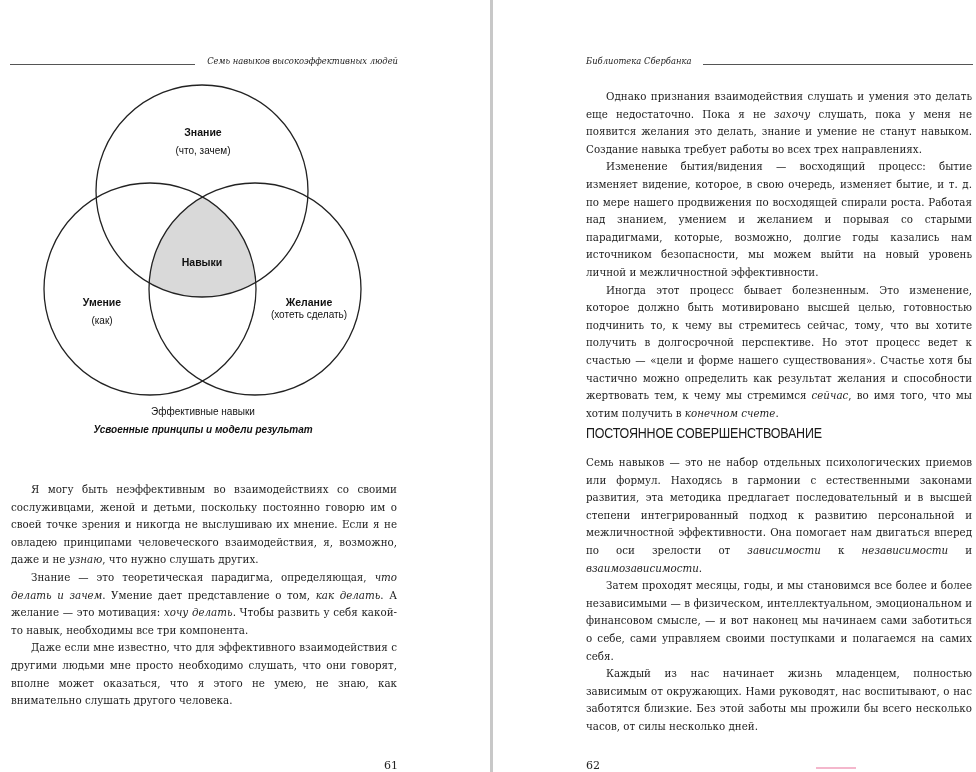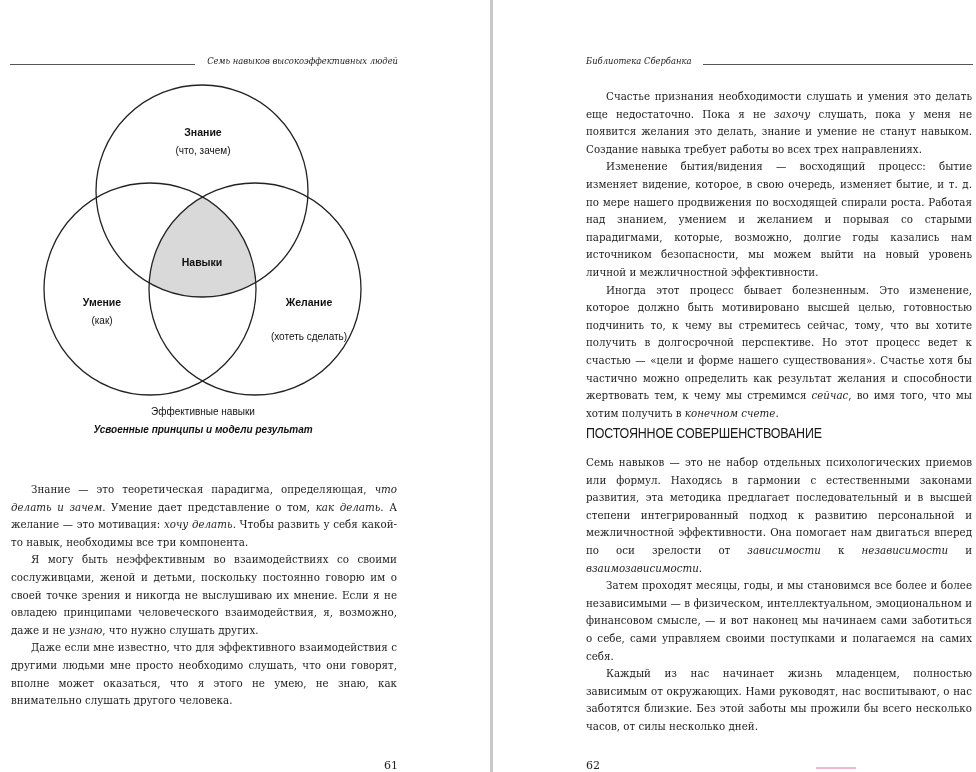--- a/index.html
+++ b/index.html
@@ -83,42 +83,42 @@
     <circle cx="150" cy="289" r="106" fill="none" stroke="#222" stroke-width="1.3"></circle>
     <circle cx="255" cy="289" r="106" fill="none" stroke="#222" stroke-width="1.3"></circle>
   </svg>
 
   <div class="venn-label bold" style="left:203px; top:126px;">Знание</div>
   <div class="venn-label" style="left:203px; top:145px;">(что, зачем)</div>
   <div class="venn-label bold" style="left:202px; top:256px;">Навыки</div>
   <div class="venn-label bold" style="left:102px; top:296px;">Умение</div>
   <div class="venn-label" style="left:102px; top:315px;">(как)</div>
   <div class="venn-label bold" style="left:309px; top:296px;">Желание</div>
-  <div class="venn-label" style="left:309px; top:331px;">(хотеть сделать)</div>
+  <div class="venn-label" style="left:309px; top:309px;">(хотеть сделать)</div>
   <div class="venn-caption" style="left:203px; top:406px;">Эффективные навыки</div>
   <div class="venn-caption bi" style="left:203px; top:424px;">Усвоенные принципы и модели результат</div>
 
   <div class="text-block" id="left-text">
+      <p><span>Я могу быть неэффективным во взаимодействиях со своими сослуживцами, женой и детьми, поскольку постоянно говорю им о своей точке зрения и никогда не выслушиваю их мнение. Если я не овладею принципами человеческого взаимодействия, я, возможно, даже и не </span><em>узнаю</em><span>, что нужно слушать других.</span></p>
       <p><span>Знание — это теоретическая парадигма, определяющая, </span><em>что делать и зачем</em><span>. Умение дает представление о том, </span><em>как делать</em><span>. А желание — это мотивация: </span><em>хочу делать</em><span>. Чтобы развить у себя какой-то навык, необходимы все три компонента.</span></p>
-      <p><span>Я могу быть неэффективным во взаимодействиях со своими сослуживцами, женой и детьми, поскольку постоянно говорю им о своей точке зрения и никогда не выслушиваю их мнение. Если я не овладею принципами человеческого взаимодействия, я, возможно, даже и не </span><em>узнаю</em><span>, что нужно слушать других.</span></p>
       <p><span>Даже если мне известно, что для эффективного взаимодействия с другими людьми мне просто необходимо слушать, что они говорят, вполне может оказаться, что я этого не умею, не знаю, как внимательно слушать другого человека.</span></p>
     </div>
 
   <div class="page-number" id="pn-left">61</div>
 </div>
 
 <div class="spine"></div>
 
 <div class="page" id="page-right" style="left:0; width:976px;">
   <div class="running-head" id="rh-right" style="left:586px;">
     <span class="txt">Библиотека Сбербанка</span>
     <div class="rule"></div>
   </div>
   <div class="text-block" id="right-text-1" style="left:586px;">
-      <p><span>Счастье признания необходимости слушать и умения это делать еще недостаточно. Пока я не </span><em>захочу</em><span> слушать, пока у меня не появится желания это делать, знание и умение не станут навыком. Создание навыка требует работы во всех трех направлениях.</span></p>
+      <p><span>Однако признания взаимодействия слушать и умения это делать еще недостаточно. Пока я не </span><em>захочу</em><span> слушать, пока у меня не появится желания это делать, знание и умение не станут навыком. Создание навыка требует работы во всех трех направлениях.</span></p>
       <p><span>Изменение бытия/видения — восходящий процесс: бытие изменяет видение, которое, в свою очередь, изменяет бытие, и т. д. по мере нашего продвижения по восходящей спирали роста. Работая над знанием, умением и желанием и порывая со старыми парадигмами, которые, возможно, долгие годы казались нам источником безопасности, мы можем выйти на новый уровень личной и межличностной эффективности.</span></p>
       <p><span>Иногда этот процесс бывает болезненным. Это изменение, которое должно быть мотивировано высшей целью, готовностью подчинить то, к чему вы стремитесь сейчас, тому, что вы хотите получить в долгосрочной перспективе. Но этот процесс ведет к счастью — «цели и форме нашего существования». Счастье хотя бы частично можно определить как результат желания и способности жертвовать тем, к чему мы стремимся </span><em>сейчас</em><span>, во имя того, что мы хотим получить в </span><em>конечном счете</em><span>.</span></p>
     </div>
   <div class="section-heading" style="left:586px;">ПОСТОЯННОЕ СОВЕРШЕНСТВОВАНИЕ</div>
   <div class="text-block" id="right-text-2" style="left:586px;">
       <p class="noindent"><span>Семь навыков — это не набор отдельных психологических приемов или формул. Находясь в гармонии с естественными законами развития, эта методика предлагает последовательный и в высшей степени интегрированный подход к развитию персональной и межличностной эффективности. Она помогает нам двигаться вперед по оси зрелости от </span><em>зависимости</em><span> к </span><em>независимости</em><span> и </span><em>взаимозависимости</em><span>.</span></p>
       <p><span>Затем проходят месяцы, годы, и мы становимся все более и более независимыми — в физическом, интеллектуальном, эмоциональном и финансовом смысле, — и вот наконец мы начинаем сами заботиться о себе, сами управляем своими поступками и полагаемся на самих себя.</span></p>
       <p><span>Каждый из нас начинает жизнь младенцем, полностью зависимым от окружающих. Нами руководят, нас воспитывают, о нас заботятся близкие. Без этой заботы мы прожили бы всего несколько часов, от силы несколько дней.</span></p>
     </div>
   <div class="page-number" id="pn-right" style="left:586px;">62</div>

